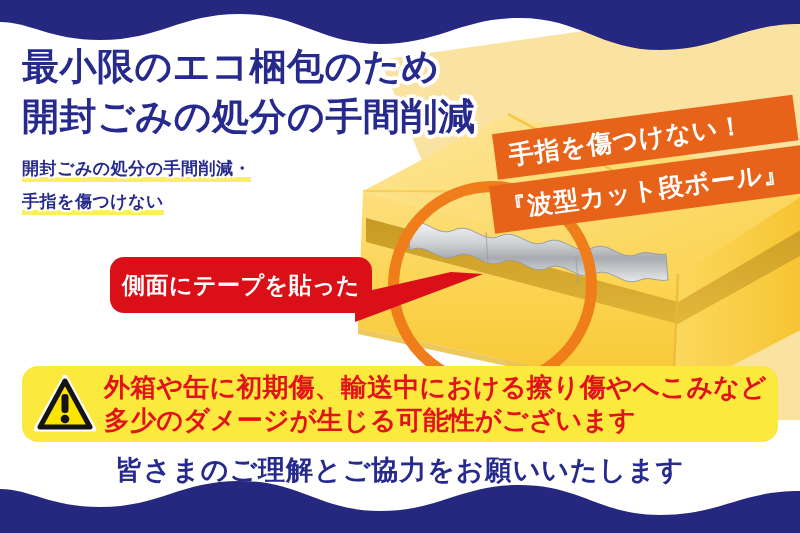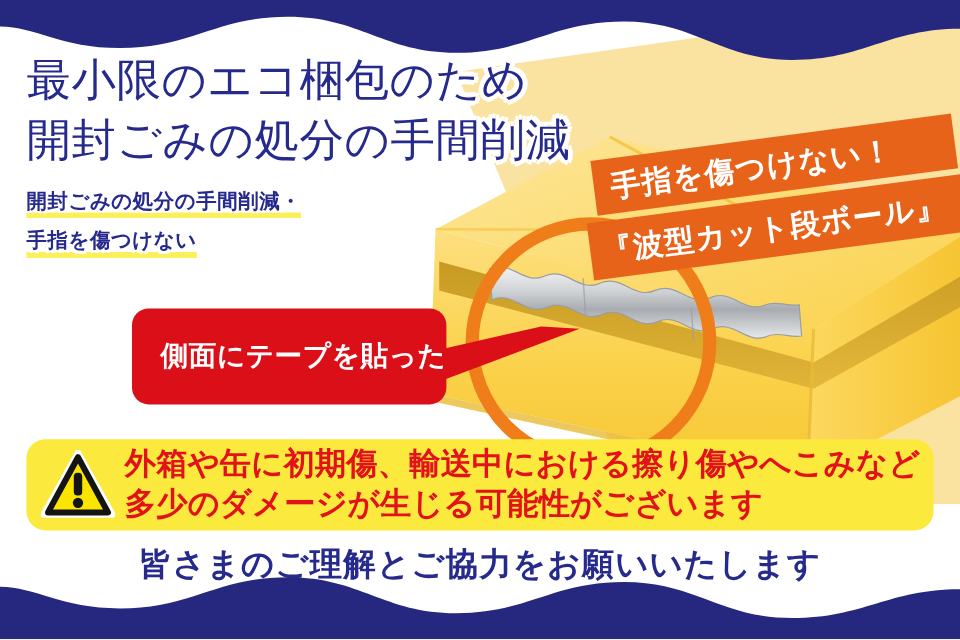--- a/index.html
+++ b/index.html
@@ -36,21 +36,21 @@
   
   #magnifier-ring{
     position:absolute;left:385px;top:178px;width:215px;height:215px;z-index:9;
   }
   #magnifier-ring svg{display:block;}
 
   
   #headline{
     position:absolute;left:22px;top:42px;z-index:20;
     color:#262a8c;
-    font-size:37px;font-weight:400;line-height:1.36;
+    font-size:37px;font-weight:700;line-height:1.36;
     letter-spacing:0.5px;white-space:nowrap;
     text-shadow:
       -3px -3px 0 #fff, 3px -3px 0 #fff, -3px 3px 0 #fff, 3px 3px 0 #fff,
       -4px 0 0 #fff, 4px 0 0 #fff, 0 -4px 0 #fff, 0 4px 0 #fff,
       -3px 0 0 #fff, 3px 0 0 #fff;
   }
   #headline .hl{display:block;}
 
   
   #subcopy{
@@ -82,23 +82,23 @@
     transform:rotate(-7.5deg);transform-origin:left center;
   }
   #banner-wave-cut{
     left:492px;top:186px;width:300px;height:48px;
     padding:0 10px;
     transform:rotate(-7.5deg);transform-origin:left center;
   }
 
   
   #red-callout{
-    position:absolute;left:110px;top:257px;width:262px;height:80px;z-index:16;
+    position:absolute;left:110px;top:257px;width:262px;height:56px;z-index:16;
     background:#da0f18;border-radius:14px;
-    display:flex;flex-direction:column;align-items:flex-end;justify-content:center;
+    display:flex;flex-direction:column;align-items:center;justify-content:center;
     color:#ffffff;font-size:23px;font-weight:700;line-height:1.22;
     letter-spacing:0.5px;white-space:nowrap;
   }
   #red-arrow{
     position:absolute;left:355px;top:268px;width:140px;height:60px;z-index:15;
   }
   #red-arrow svg{display:block;}
 
   
   #warning-box{

